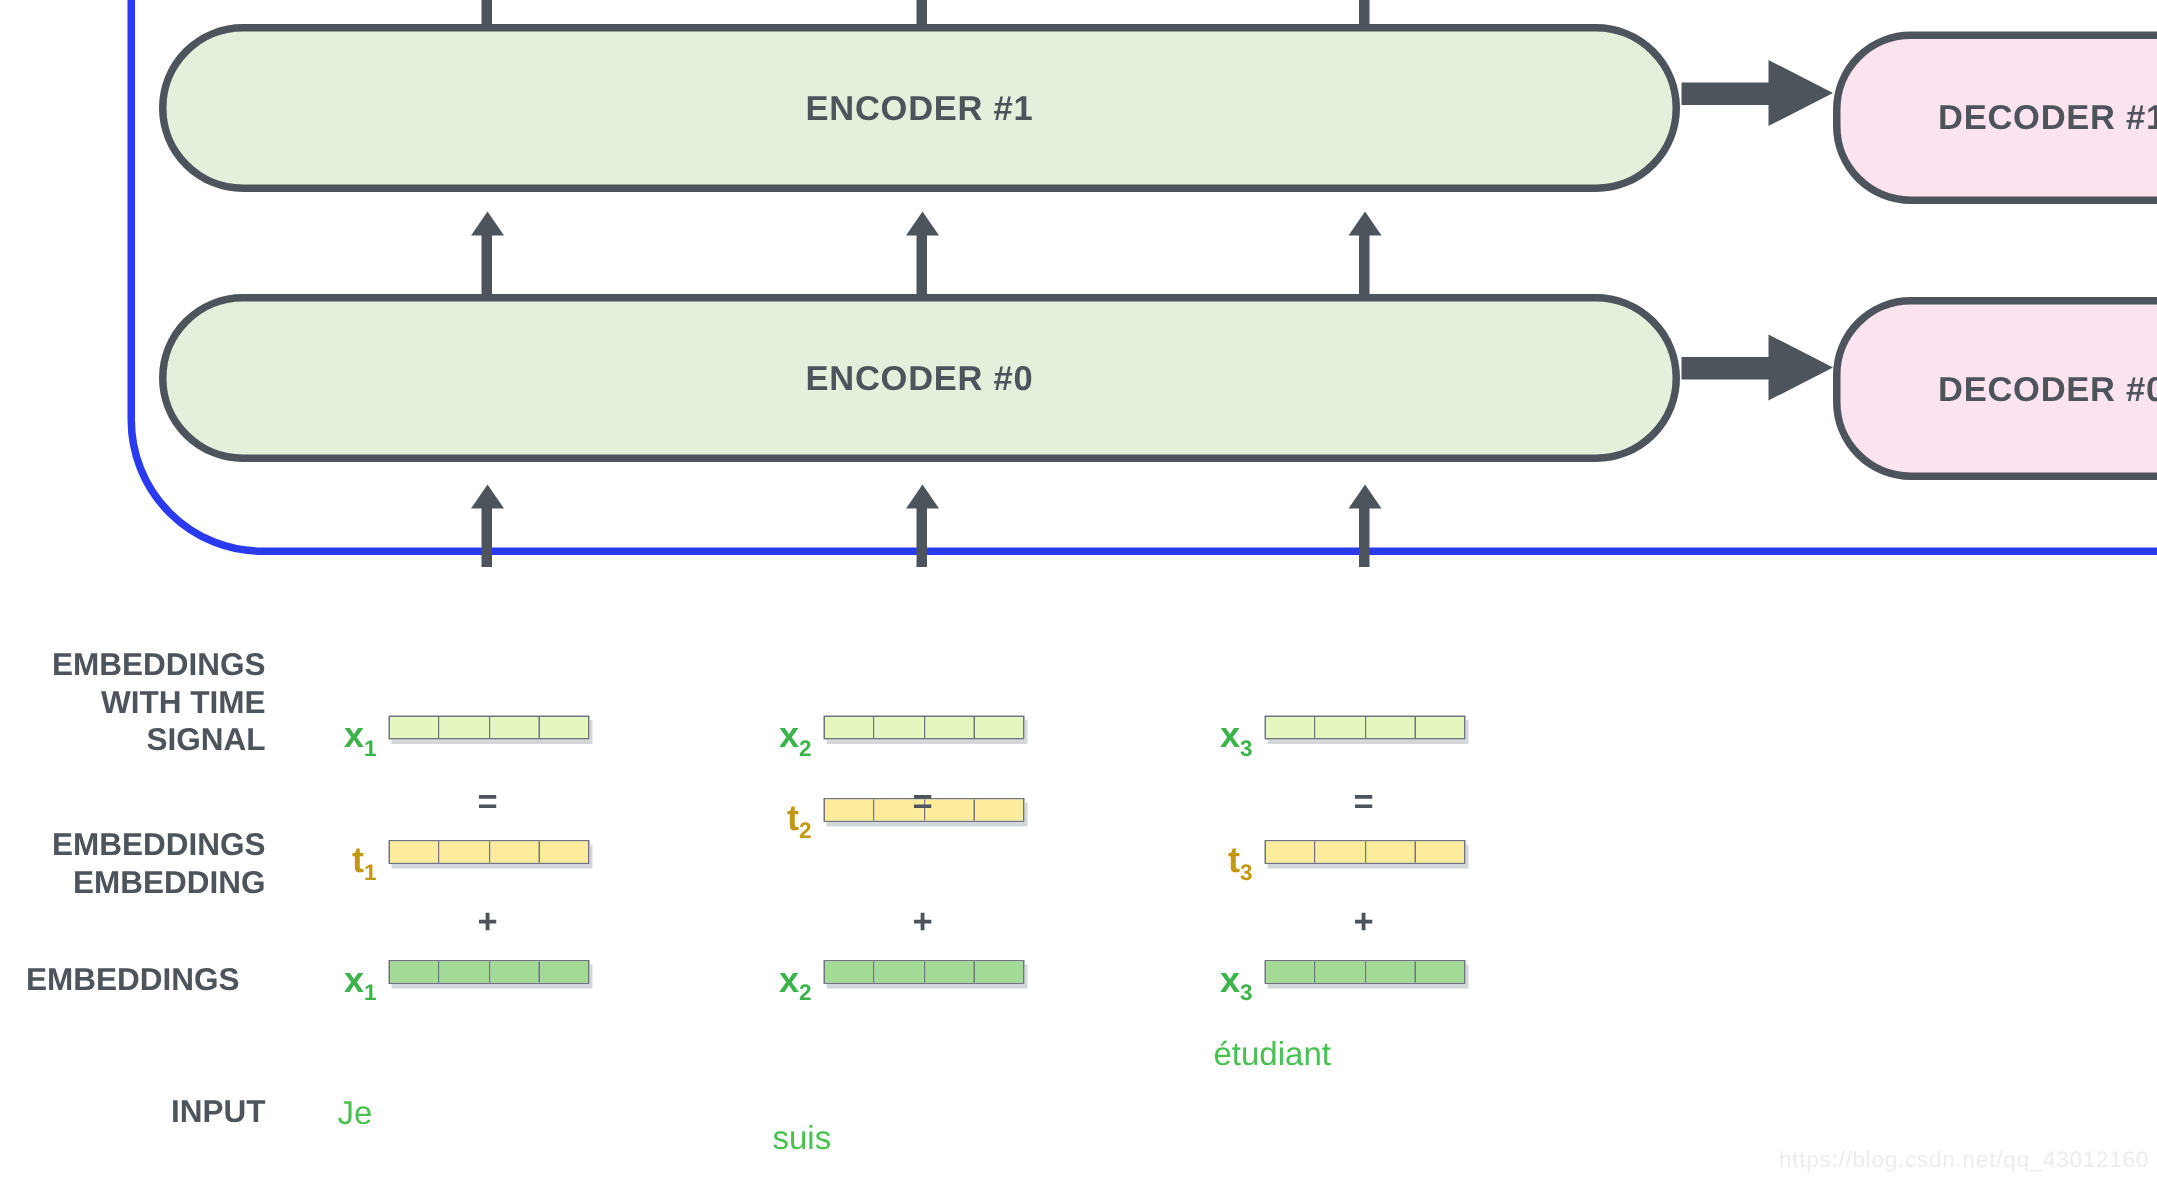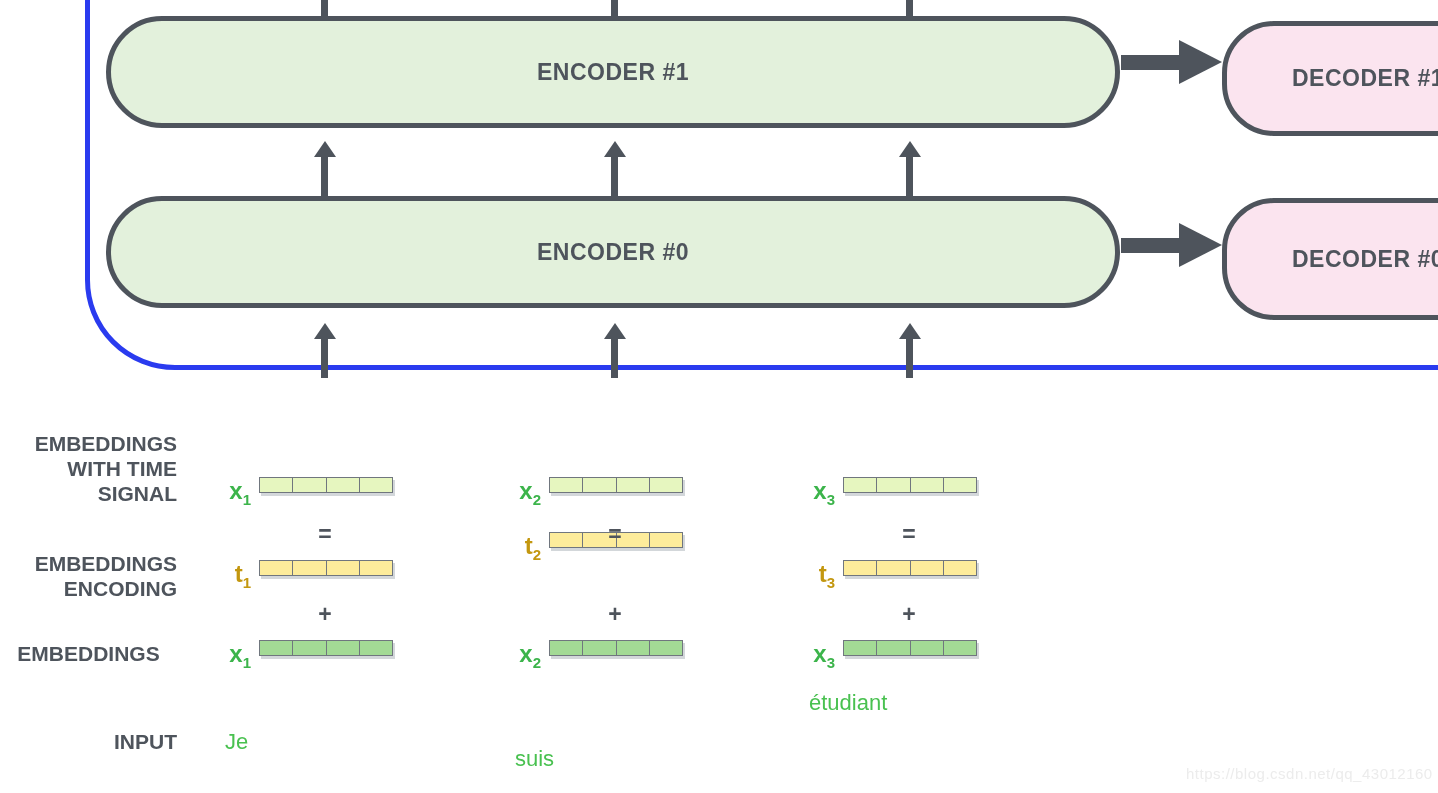--- a/index.html
+++ b/index.html
@@ -185,21 +185,21 @@
     <span>DECODER #0</span>
   </div>
 
   <div class="section-label" style="top:431px;">
     <div>EMBEDDINGS</div>
     <div>WITH TIME</div>
     <div>SIGNAL</div>
   </div>
   <div class="section-label" style="top:551px;">
     <div>EMBEDDINGS</div>
-    <div>ENCODING</div>
+    <div>EMBEDDING</div>
   </div>
   <div class="section-label" style="top:641px;text-align:center;">
     <div>EMBEDDINGS</div>
   </div>
   <div class="section-label" style="top:729px;">
     <div>INPUT</div>
   </div>
 
   <div class="vec-row" style="left:196px; top:477px;">
     <span class="vec-label green"><span>x</span><sub>1</sub></span>

